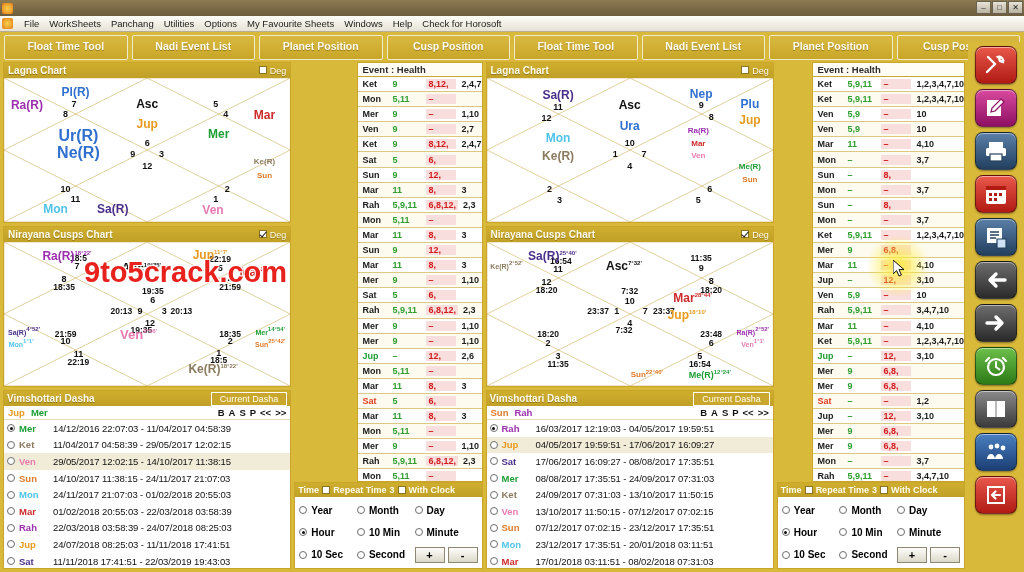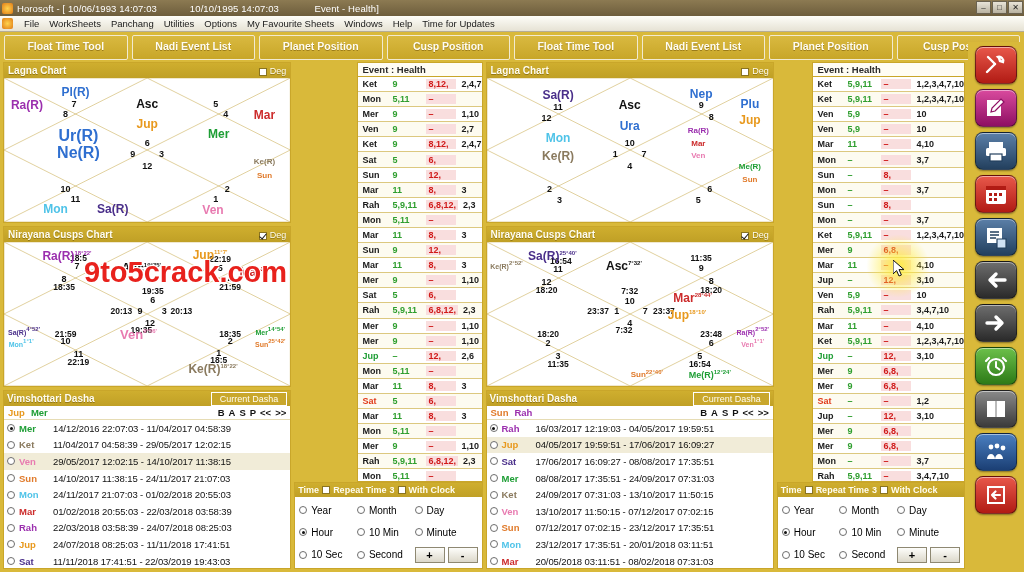--- a/index.html
+++ b/index.html
@@ -58,21 +58,21 @@
   .coltable{width:39.5%;display:flex;flex-direction:column;align-items:flex-end;}
 
   .panel{background:#fff;border:1px solid #c9a62a;display:flex;flex-direction:column;overflow:hidden;}
   .phead{
     height:15px;background:linear-gradient(#cfae2e,#c0a026);
     color:#fffdf0;font-size:10px;font-weight:bold;
     display:flex;align-items:center;padding:0 4px;flex:none;
     text-shadow:0 1px 0 rgba(110,85,5,.55);
   }
   .phead .spacer{flex:1;}
-  .phead .degbox{display:flex;align-items:flex-end;gap:3px;font-weight:normal;font-size:9px;}
+  .phead .degbox{display:flex;align-items:flex-start;gap:3px;font-weight:normal;font-size:9px;}
   .cb{width:8px;height:8px;background:#fff;border:1px solid #8a7420;display:inline-block;
     position:relative;}
   .cb.on:after{content:"";position:absolute;left:1px;top:-1px;width:3px;height:6px;
     border:solid #1a1a1a;border-width:0 1.4px 1.4px 0;transform:rotate(40deg);}
 
   
   .chartbox{position:relative;flex:1;background:#fff;}
   .chartbox svg{position:absolute;left:0;top:0;width:100%;height:100%;}
   .chartbox .lbl{
     position:absolute;transform:translate(-50%,-50%);
@@ -123,21 +123,21 @@
   .drow .dp{width:34px;font-weight:bold;flex:none;}
   .drow .dd{color:#111;letter-spacing:-.1px;}
 
   
   .timectl{height:87px;flex:none;border:1px solid #c9a62a;background:#fff;
     display:flex;flex-direction:column;}
   .tcbar{height:14px;background:linear-gradient(#cfae2e,#c0a026);display:flex;
     align-items:center;gap:3px;padding:0 3px;font-size:9px;color:#fffdf0;font-weight:bold;}
   .tcgrid{flex:1;display:grid;grid-template-columns:1fr 1fr 1fr;
     grid-template-rows:1fr 1fr 1fr;align-items:center;padding:2px 4px;font-size:10px;}
-  .tcopt{display:flex;align-items:center;}
+  .tcopt{display:flex;align-items:center;font-weight:bold;}
   .tcbtns{display:flex;gap:3px;}
   .tcbtns button{width:30px;height:16px;font-size:11px;font-weight:bold;
     background:linear-gradient(#fdfdfa,#dcd8ca);border:1px solid #8e8872;cursor:pointer;}
 
   
   #rail{
     position:absolute;right:0;top:42px;width:56px;bottom:0;background:#d9b93a;
     display:flex;flex-direction:column;align-items:center;gap:5px;padding-top:4px;
   }
   .railbtn{width:42px;height:38px;border-radius:8px;border:1px solid rgba(0,0,0,.45);
@@ -153,39 +153,38 @@
   #cursorglow{position:absolute;left:866px;top:234px;width:64px;height:64px;
     border-radius:50%;background:radial-gradient(rgba(255,235,60,.95),rgba(255,235,60,0) 70%);
     pointer-events:none;z-index:49;}
   #cursor{position:absolute;left:893px;top:260px;z-index:51;pointer-events:none;}
 </style>
 </head>
 <body>
 
 <div id="titlebar">
   <div class="tlogo"></div>
-  <div class="ttext">Horosoft - [ 10/06/1993 14:07:03            10/10/1995 14:07:03             Event - Health]</div>
   <div id="winbtns">
     <div>–</div>
     <div>□</div>
     <div>✕</div>
   </div>
 </div>
 
 <div id="menubar">
   <div class="mlogo"></div>
 <span class="mi">File</span>
     <span class="mi">WorkSheets</span>
     <span class="mi">Panchang</span>
     <span class="mi">Utilities</span>
     <span class="mi">Options</span>
     <span class="mi">My Favourite Sheets</span>
     <span class="mi">Windows</span>
     <span class="mi">Help</span>
-    <span class="mi">Time for Updates</span>
+    <span class="mi">Check for Horosoft</span>
   </div>
 
 <div id="tabstrip">
     <div class="tab">Float Time Tool</div>
     <div class="tab">Nadi Event List</div>
     <div class="tab">Planet Position</div>
     <div class="tab">Cusp Position</div>
     <div class="tab">Float Time Tool</div>
     <div class="tab">Nadi Event List</div>
     <div class="tab">Planet Position</div>
@@ -749,21 +748,21 @@
               <span class="dd">07/12/2017 07:02:15 - 23/12/2017 17:35:51</span>
             </div>
             <div class="drow">
               <span class="radio"></span>
               <span class="dp" style="color: rgb(79, 195, 232);">Mon</span>
               <span class="dd">23/12/2017 17:35:51 - 20/01/2018 03:11:51</span>
             </div>
             <div class="drow">
               <span class="radio"></span>
               <span class="dp" style="color: rgb(204, 43, 43);">Mar</span>
-              <span class="dd">20/05/2018 03:11:51 - 08/02/2018 07:31:03</span>
+              <span class="dd">17/01/2018 03:11:51 - 08/02/2018 07:31:03</span>
             </div>
           </div>
       </div>
     </div>
 
     <div class="coltable">
       <div class="panel" style="flex:1">
         <div class="evhead">Event : Health</div>
         <div class="evtable" id="right-events">
             <div class="evrow">

